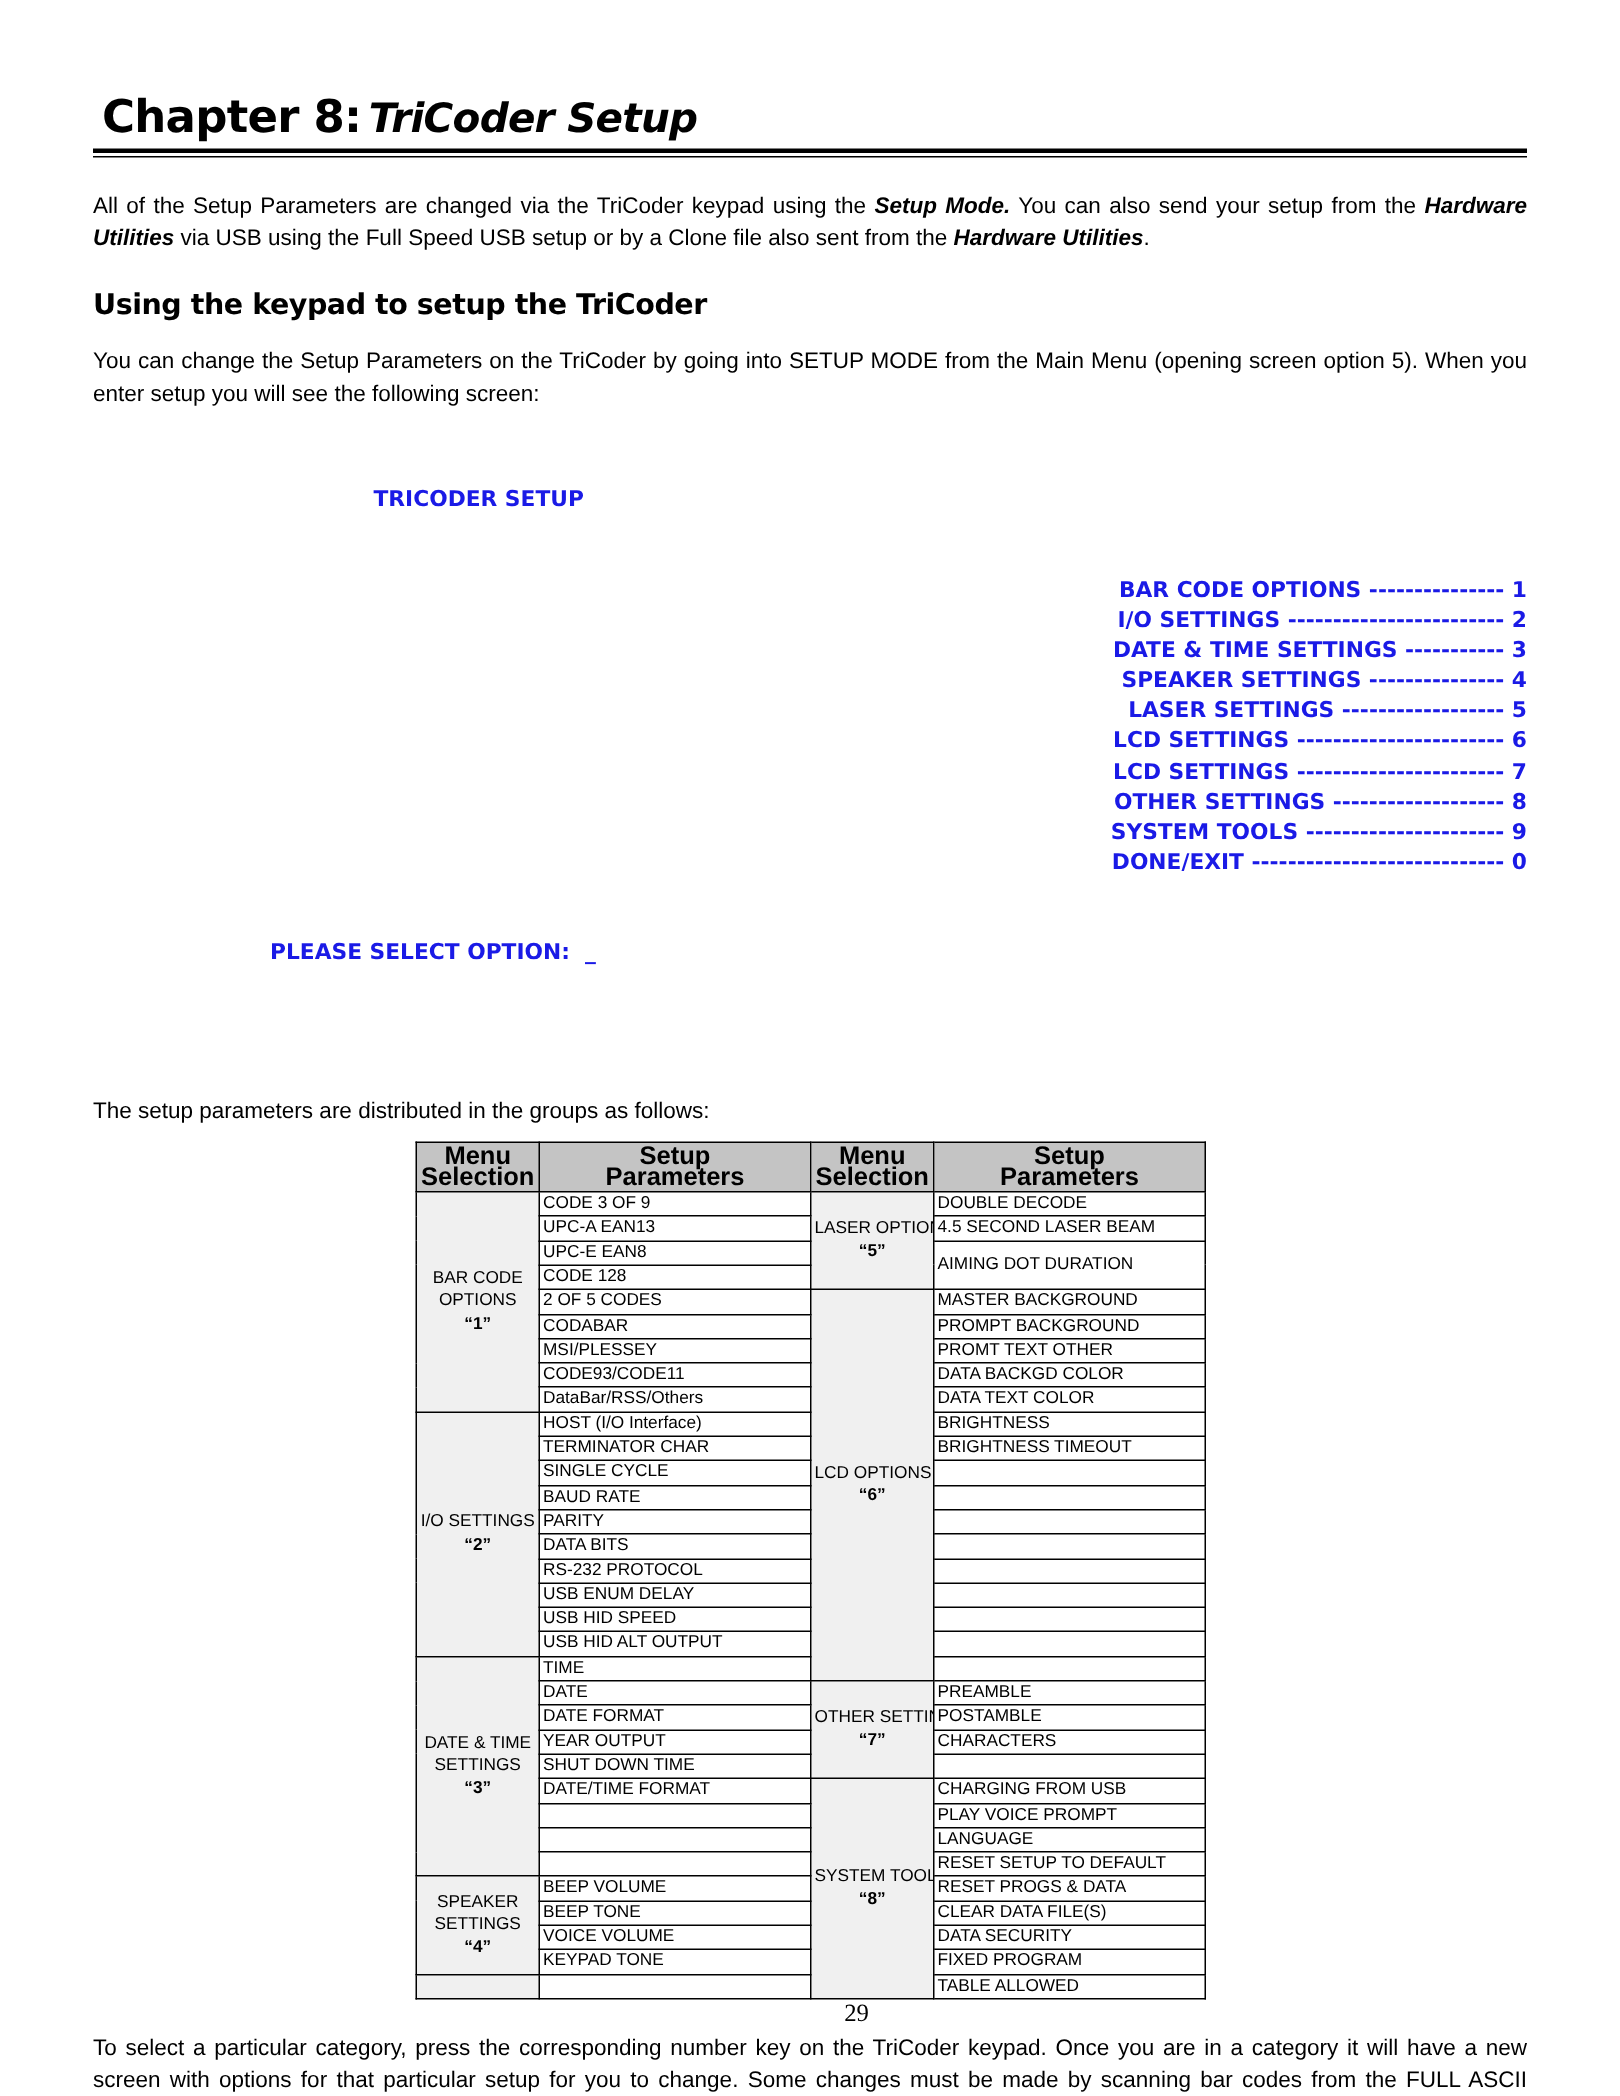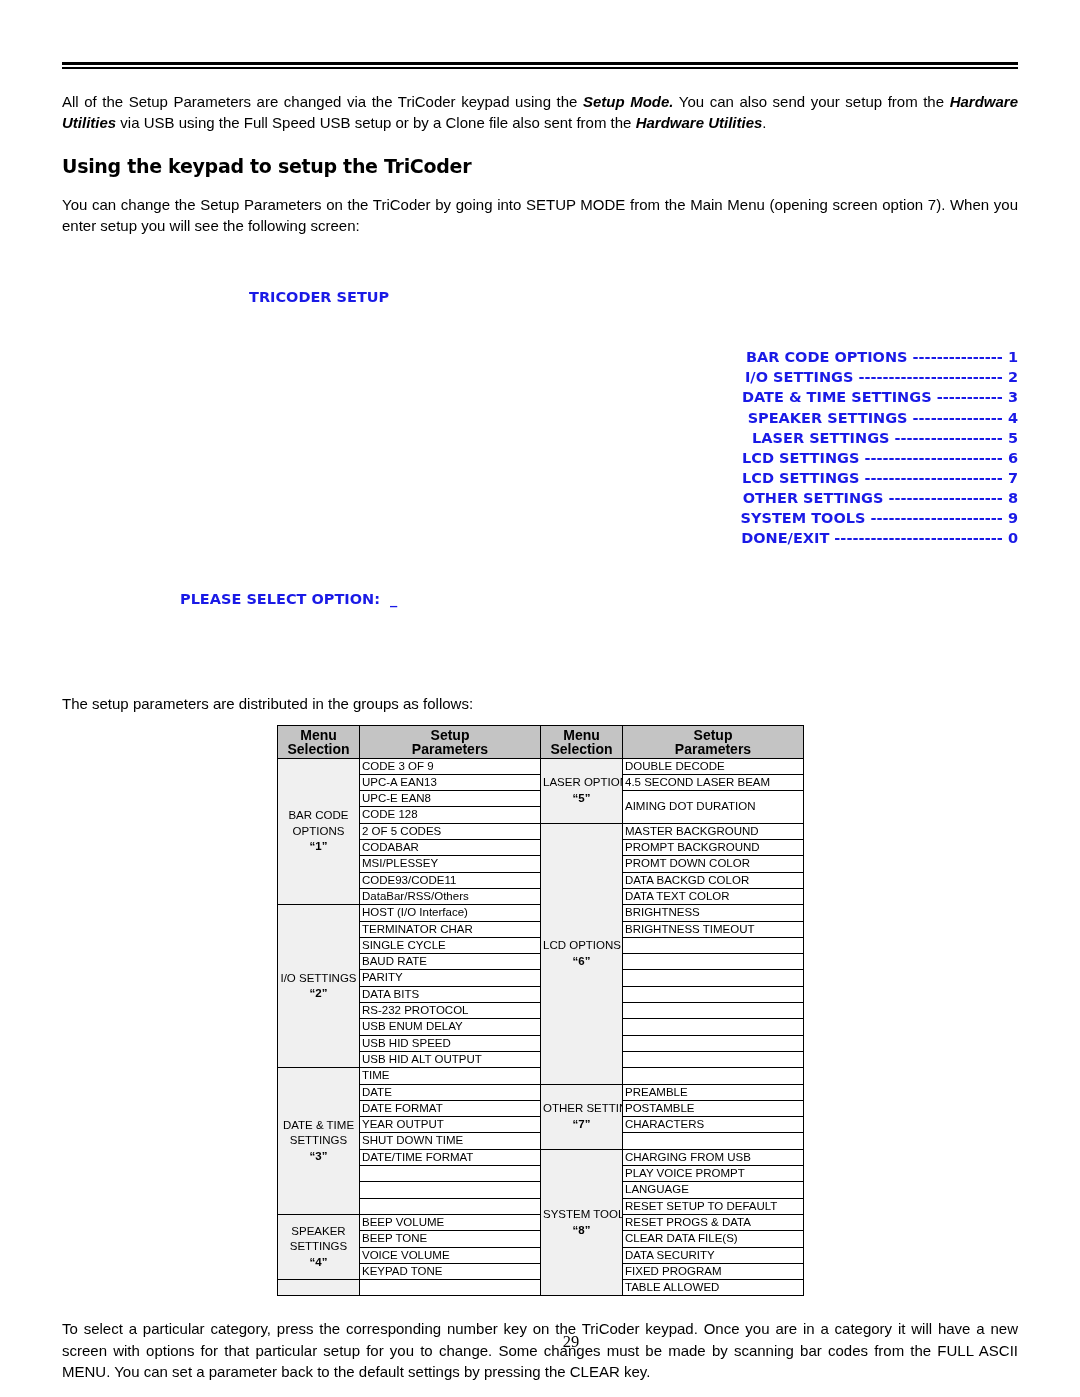--- a/index.html
+++ b/index.html
@@ -132,21 +132,21 @@
     vertical-align: middle;
     overflow: hidden;
     white-space: nowrap;
   }
   table.param-table th {
     background: #c4c4c4;
     font-weight: bold;
     text-align: center;
     height: 15px;
     line-height: 14px;
-    font-size: 14px;
+    font-size: 17px;
     padding: 2px 1px;
   }
   table.param-table th .hdr-l1 { display:block; }
   table.param-table th .hdr-l2 { display:block; }
   td.menu-cell {
     background: #f0f0f0;
     text-align: center;
     vertical-align: top;
     padding-top: 1px;
   }
@@ -172,35 +172,38 @@
     font-size: 16.5px;
     padding-left: 31px;
   }
 </style>
 </head>
 <body>
 
 <div class="page">
   <div class="content">
 
+    <h1 class="chapter-heading">
+      <span class="chapter-label">Chapter 8:</span><span class="chapter-title">TriCoder Setup</span>
+    </h1>
     <div class="rule-thick"></div>
     <div class="rule-gap"></div>
     <div class="rule-thin"></div>
 
     <div class="p-gap-lg"></div>
 
     <p class="body"><span>All of the Setup Parameters are changed via the TriCoder keypad using the </span><b class="bi">Setup Mode.</b><span> You can also send your setup from the </span><b class="bi">Hardware Utilities</b><span> via USB using the Full Speed USB setup or by a Clone file also sent from the </span><b class="bi">Hardware Utilities</b><span>.</span></p>
 
     <div class="p-gap-lg"></div>
 
     <h2 class="section">Using the keypad to setup the TriCoder</h2>
 
     <div class="p-gap-md"></div>
 
-    <p class="body">You can change the Setup Parameters on the TriCoder by going into SETUP MODE from the Main Menu (opening screen option 7). When you enter setup you will see the following screen:</p>
+    <p class="body">You can change the Setup Parameters on the TriCoder by going into SETUP MODE from the Main Menu (opening screen option 5). When you enter setup you will see the following screen:</p>
 
     <div class="p-gap-sm"></div>
 
     <div class="lcd-menu" id="lcd-menu" style="color: rgb(26, 26, 230);">
       <span class="menu-title">TRICODER SETUP</span>
       <span id="lcd-rows"><span class="menu-row"><span>BAR CODE OPTIONS</span><span> --------------- </span><span>1</span></span><span class="menu-row"><span>I/O SETTINGS</span><span> ------------------------ </span><span>2</span></span><span class="menu-row"><span>DATE &amp; TIME SETTINGS</span><span> ----------- </span><span>3</span></span><span class="menu-row"><span>SPEAKER SETTINGS</span><span> --------------- </span><span>4</span></span><span class="menu-row"><span>LASER SETTINGS</span><span> ------------------ </span><span>5</span></span><span class="menu-row"><span>LCD SETTINGS</span><span> ----------------------- </span><span>6</span></span><span class="menu-row"><span>LCD SETTINGS</span><span> ----------------------- </span><span>7</span></span><span class="menu-row"><span>OTHER SETTINGS</span><span> ------------------- </span><span>8</span></span><span class="menu-row"><span>SYSTEM TOOLS</span><span> ---------------------- </span><span>9</span></span><span class="menu-row"><span>DONE/EXIT</span><span> ---------------------------- </span><span>0</span></span></span>
       <span class="menu-prompt">PLEASE SELECT OPTION:  _</span>
     </div>
 
     <div class="p-gap-lg"></div>
@@ -272,21 +275,21 @@
                 <span class="mc-line mc-num">“6”</span>
               </td>
               <td class="param-cell">MASTER BACKGROUND</td>
             </tr>
             <tr>
               <td class="param-cell">CODABAR</td>
               <td class="param-cell">PROMPT BACKGROUND</td>
             </tr>
             <tr>
               <td class="param-cell">MSI/PLESSEY</td>
-              <td class="param-cell">PROMT DOWN COLOR</td>
+              <td class="param-cell">PROMT TEXT OTHER</td>
             </tr>
             <tr>
               <td class="param-cell">CODE93/CODE11</td>
               <td class="param-cell">DATA BACKGD COLOR</td>
             </tr>
             <tr>
               <td class="param-cell">DataBar/RSS/Others</td>
               <td class="param-cell">DATA TEXT COLOR</td>
             </tr>
             <tr>

